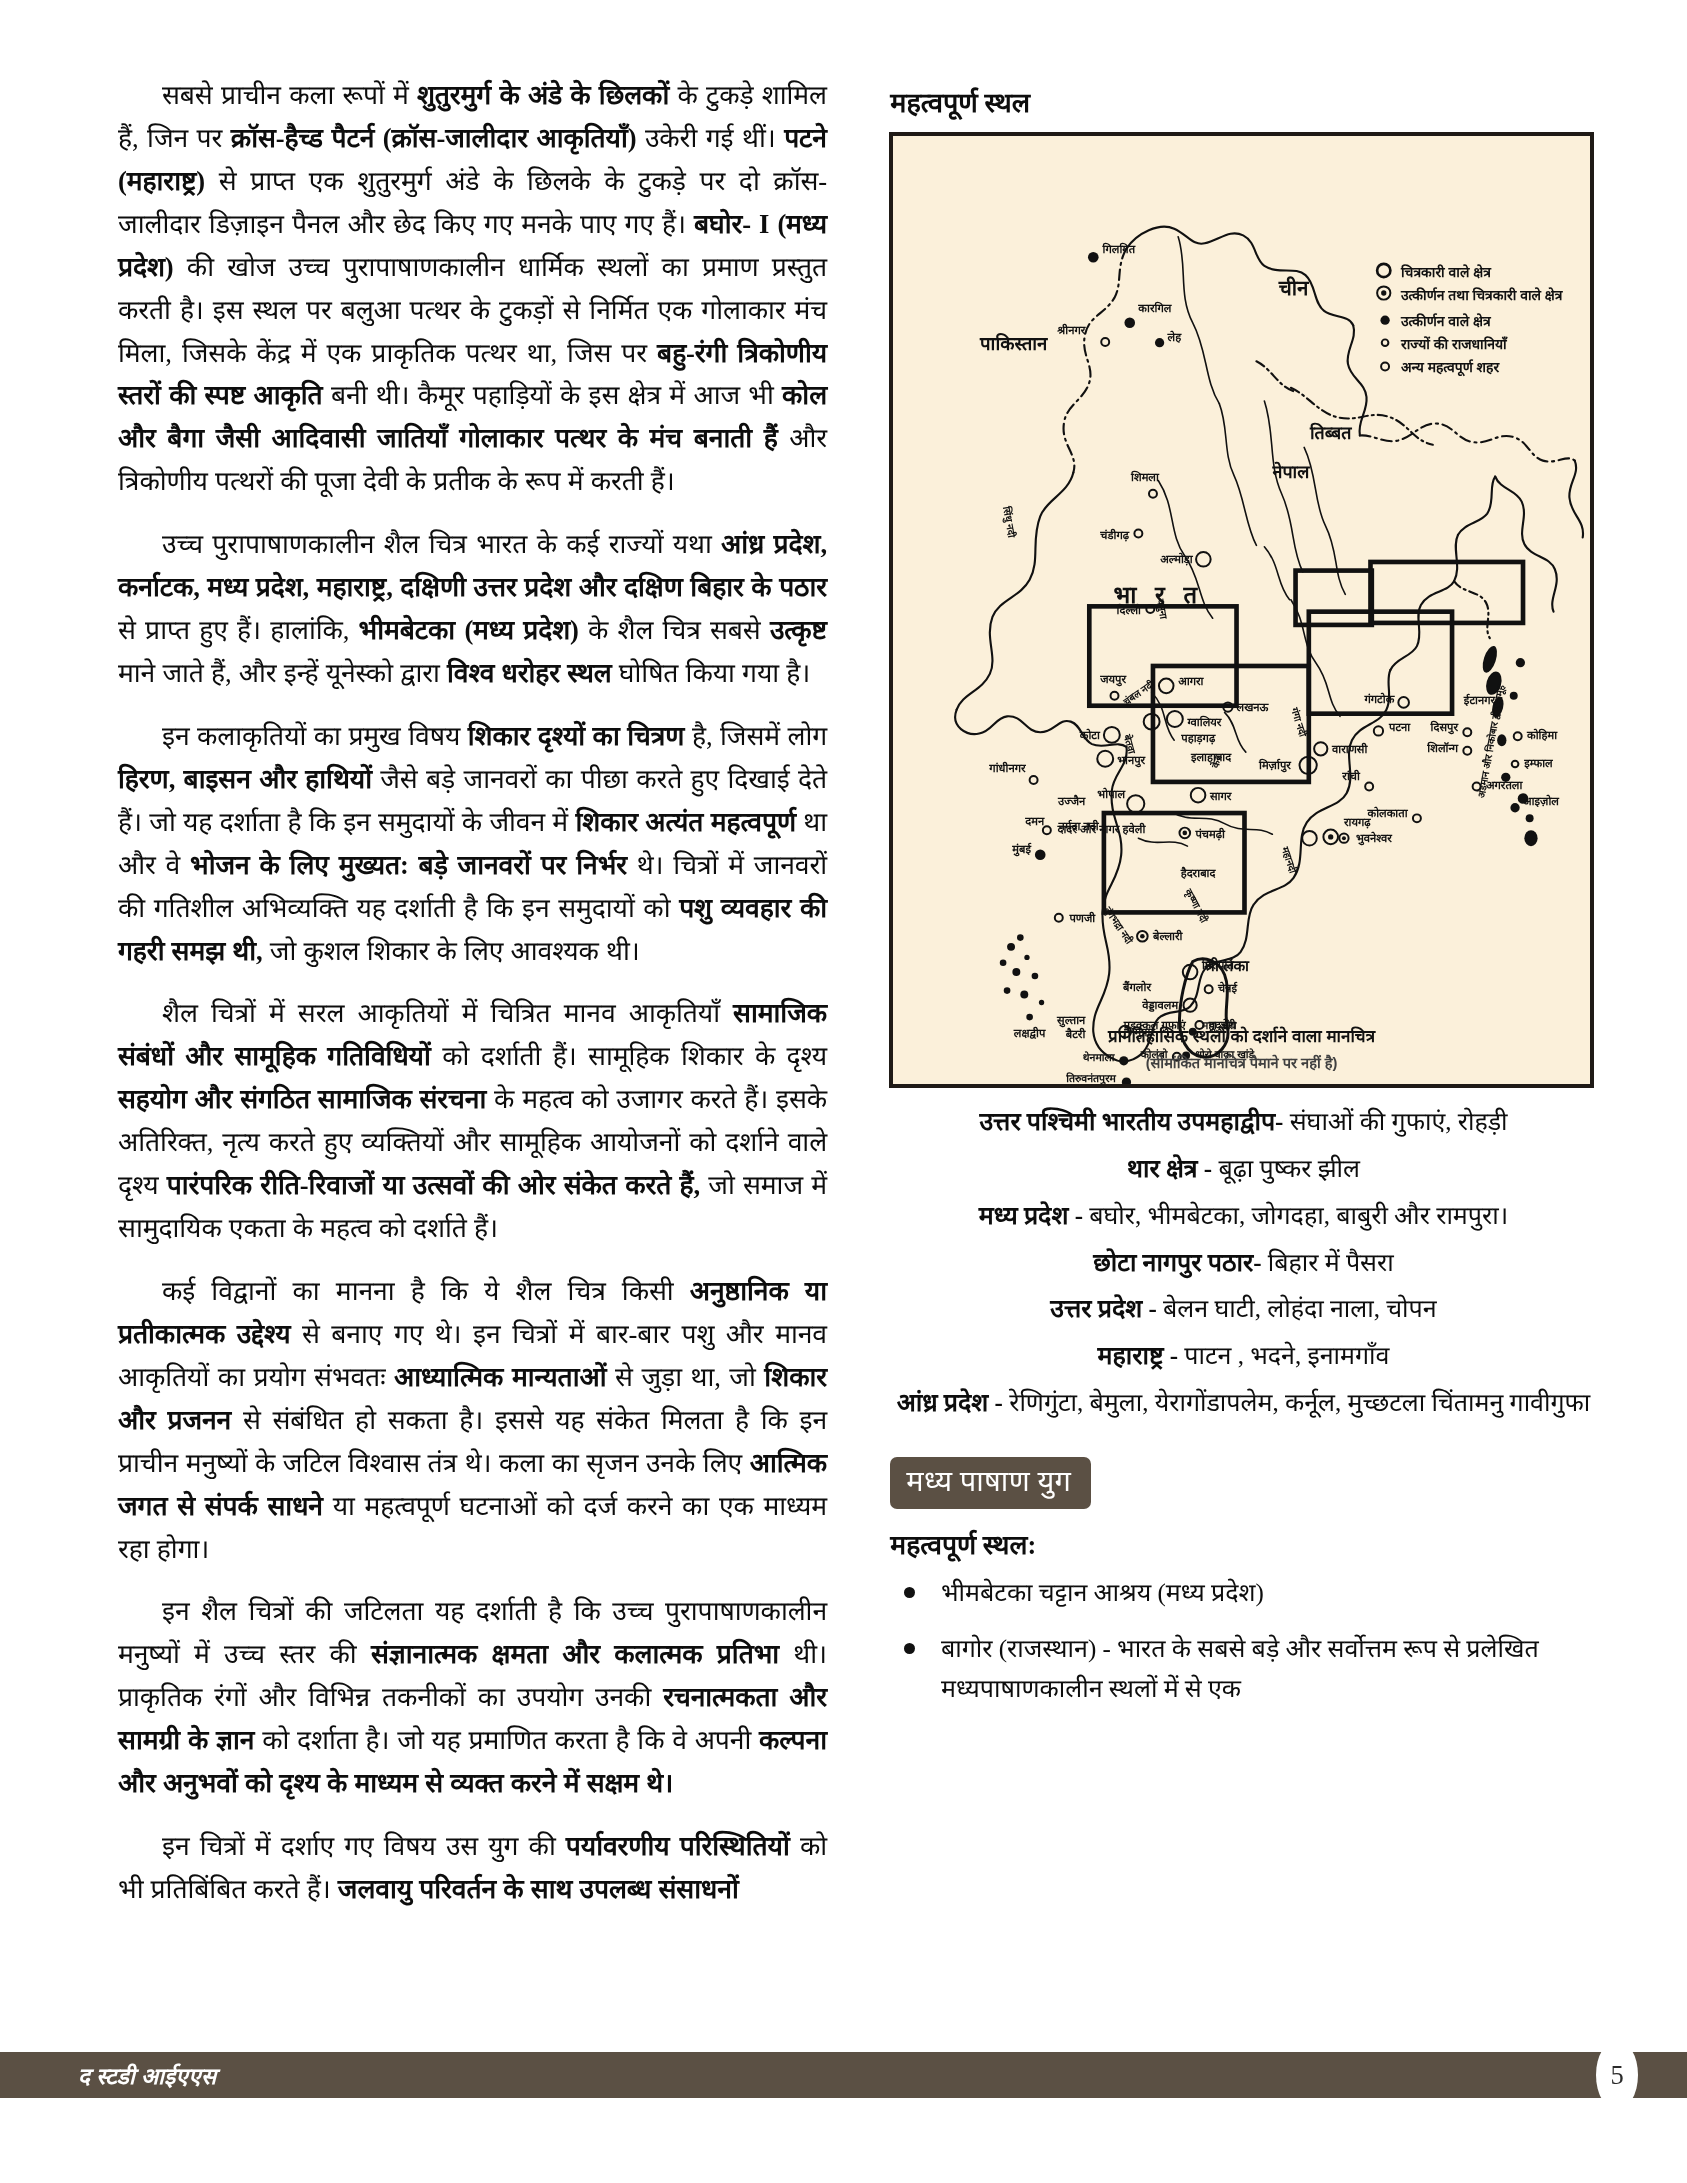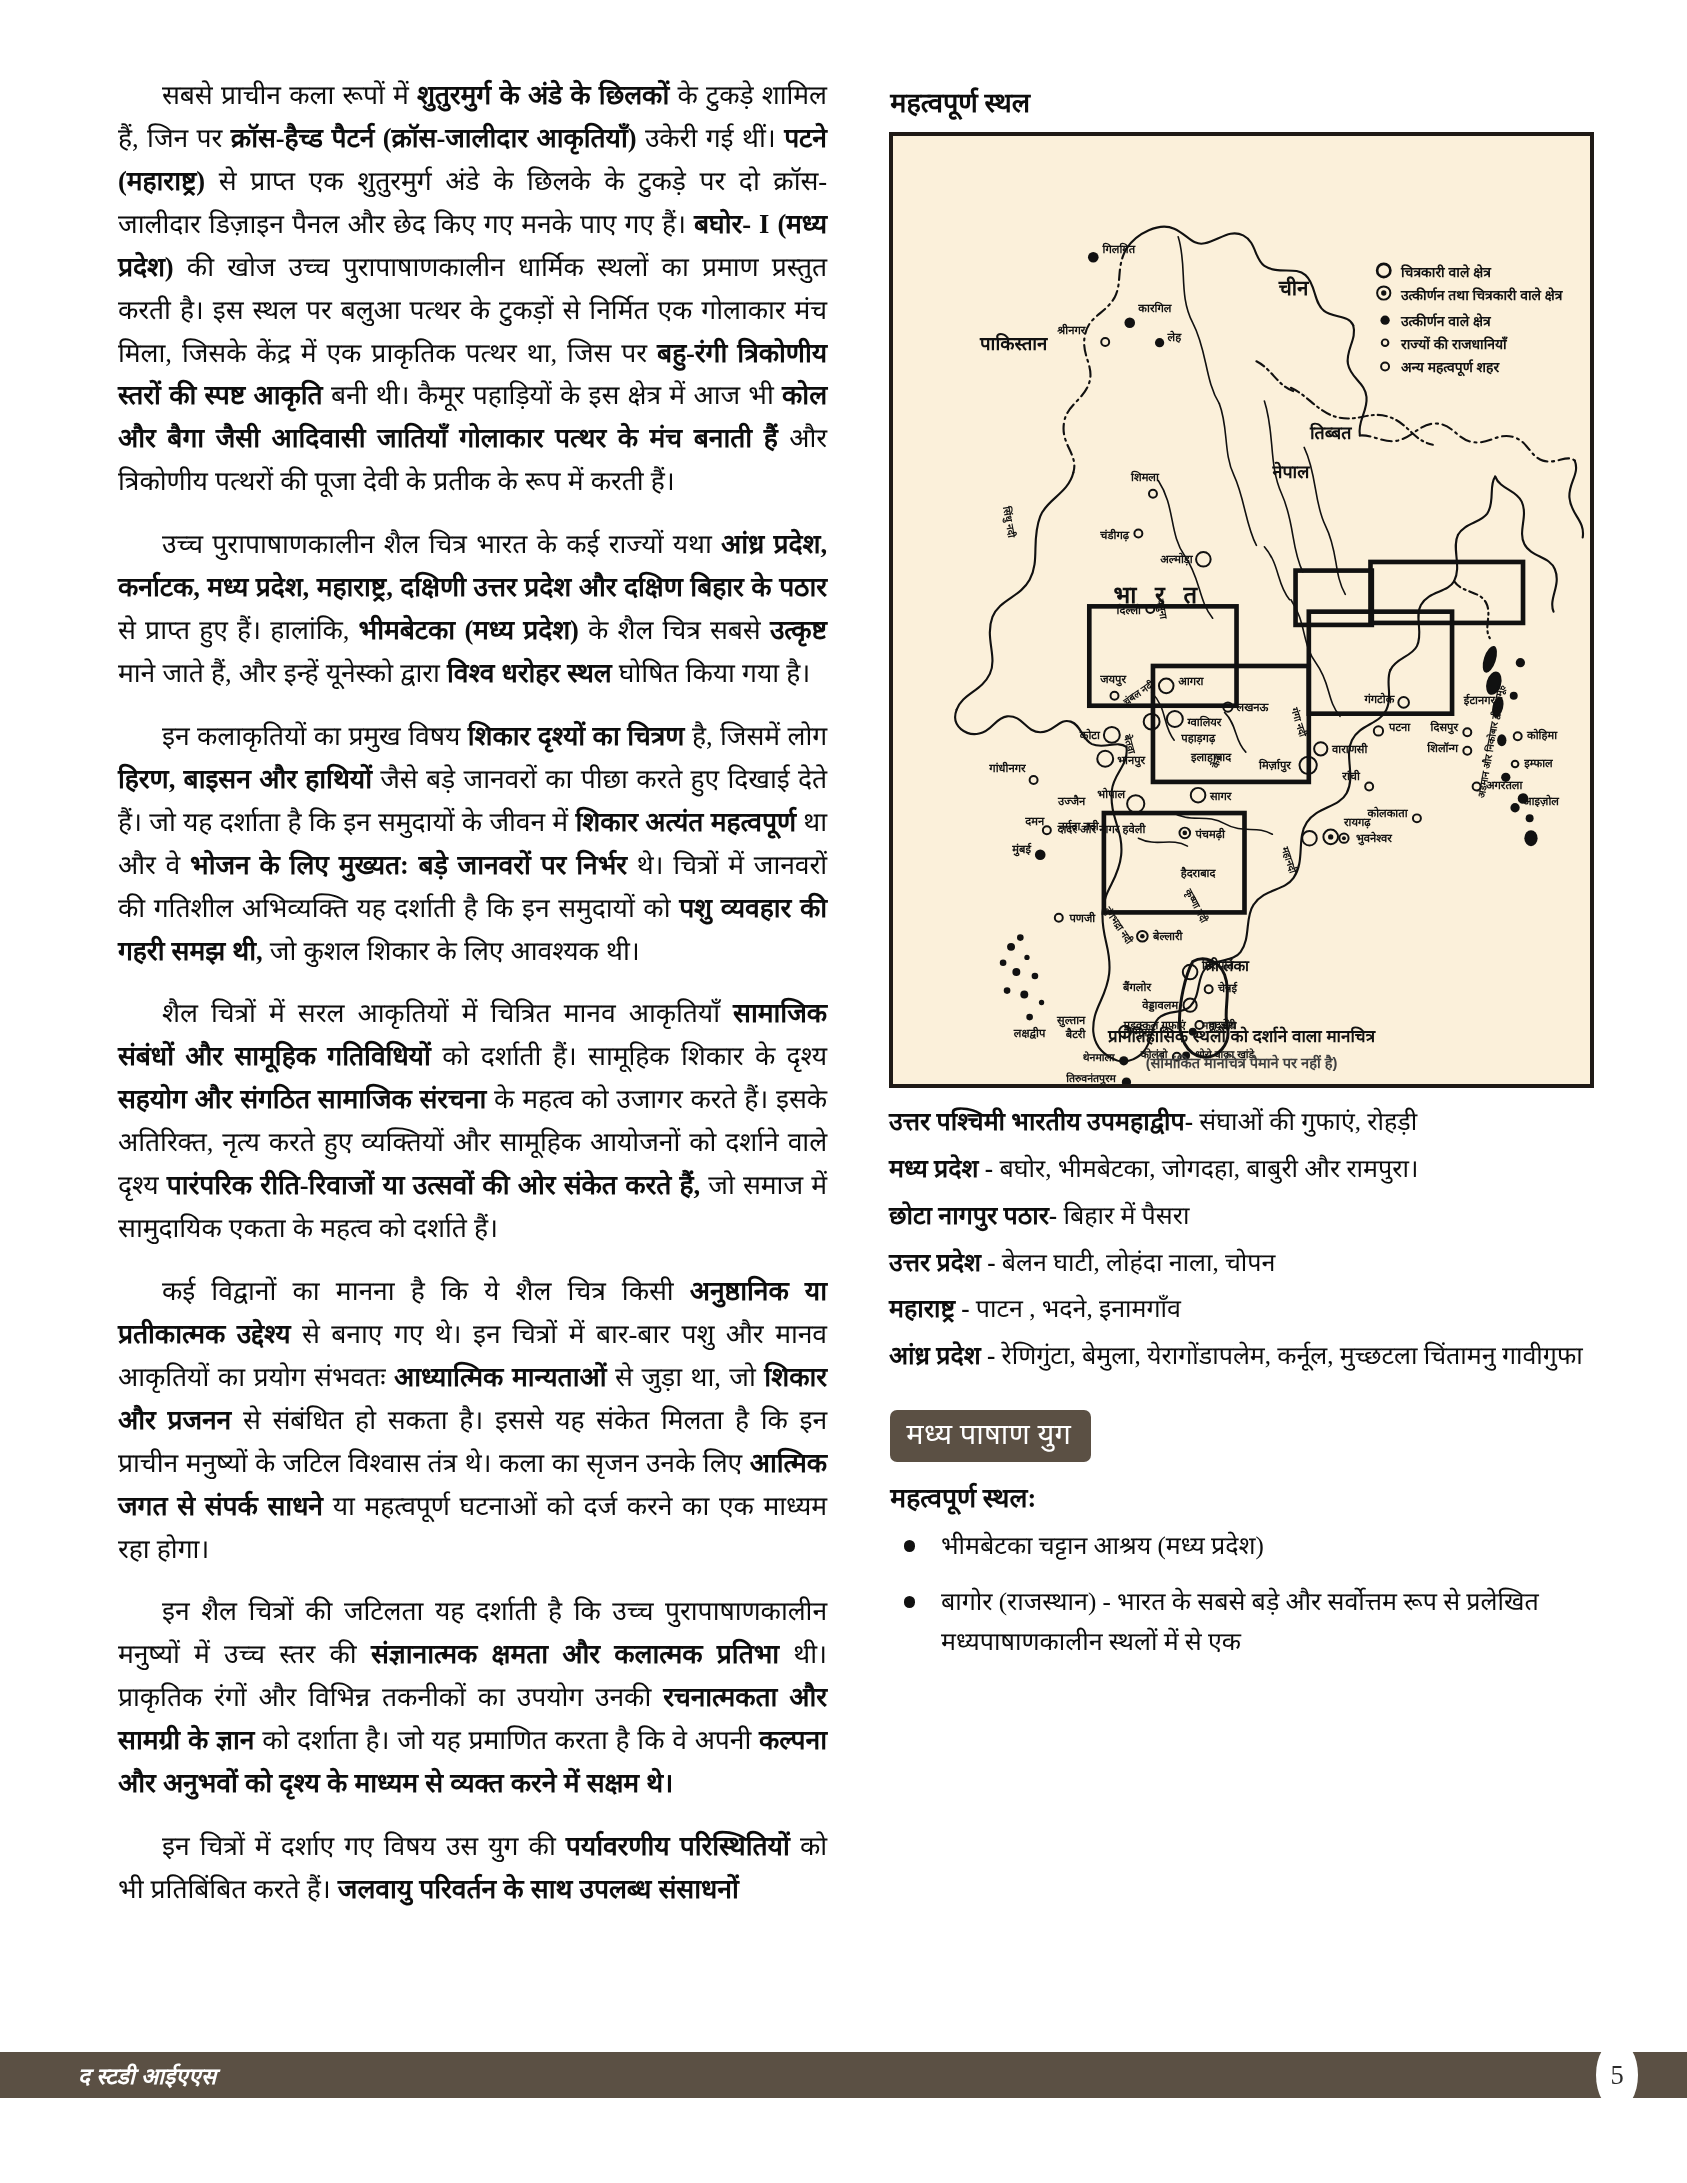--- a/index.html
+++ b/index.html
@@ -70,21 +70,21 @@
     margin-bottom: 14.6px;
   }
   .map-svg { position: absolute; inset: 0; width: 100%; height: 100%; display: block; }
 
   
   .site-list { margin: 2.6px 0 0 0; }
   .site-line {
     font-size: 25px;
     line-height: 1.58;
     margin-bottom: 7.3px;
-    text-align: left;
+    text-align: center;
   }
   .site-line .region { font-weight: 700; }
 
   
   .badge-wrap { margin: 34px 0 17px 1.3px; }
   .badge {
     display: inline-block;
     background: #5b5044;
     color: #ffffff;
     font-size: 29px;
@@ -451,20 +451,21 @@
         </svg>
 
         <div style="position:absolute;left:0;right:0;bottom:12px;text-align:center;">
           <div class="mt" style="font-size:17px;color:#111;font-weight:700;margin-bottom:4.6px;">प्रागैतिहासिक स्थलों को दर्शाने वाला मानचित्र</div>
           <div class="mt" style="font-size:14.6px;color:#404040;font-weight:700;">(सीमांकित  मानचित्र पैमाने पर नहीं है)</div>
         </div>
       </div>
 
       <div class="site-list" id="site-list">
           <div class="site-line"><span class="region">उत्तर पश्चिमी भारतीय उपमहाद्वीप-</span><span> संघाओं की  गुफाएं, रोहड़ी</span></div>
+          <div class="site-line"><span class="region">थार क्षेत्र -</span><span> बूढ़ा पुष्कर झील</span></div>
           <div class="site-line"><span class="region">मध्य प्रदेश -</span><span> बघोर, भीमबेटका, जोगदहा, बाबुरी और रामपुरा।</span></div>
           <div class="site-line"><span class="region">छोटा नागपुर पठार-</span><span> बिहार में पैसरा</span></div>
           <div class="site-line"><span class="region">उत्तर प्रदेश -</span><span> बेलन घाटी, लोहंदा नाला, चोपन</span></div>
           <div class="site-line"><span class="region">महाराष्ट्र -</span><span> पाटन , भदने, इनामगाँव</span></div>
           <div class="site-line"><span class="region">आंध्र प्रदेश -</span><span> रेणिगुंटा, बेमुला, येरागोंडापलेम, कर्नूल, मुच्छटला चिंतामनु गावीगुफा</span></div>
         </div>
 
       <div class="badge-wrap">
         <span class="badge">मध्य पाषाण युग</span>
       </div>

